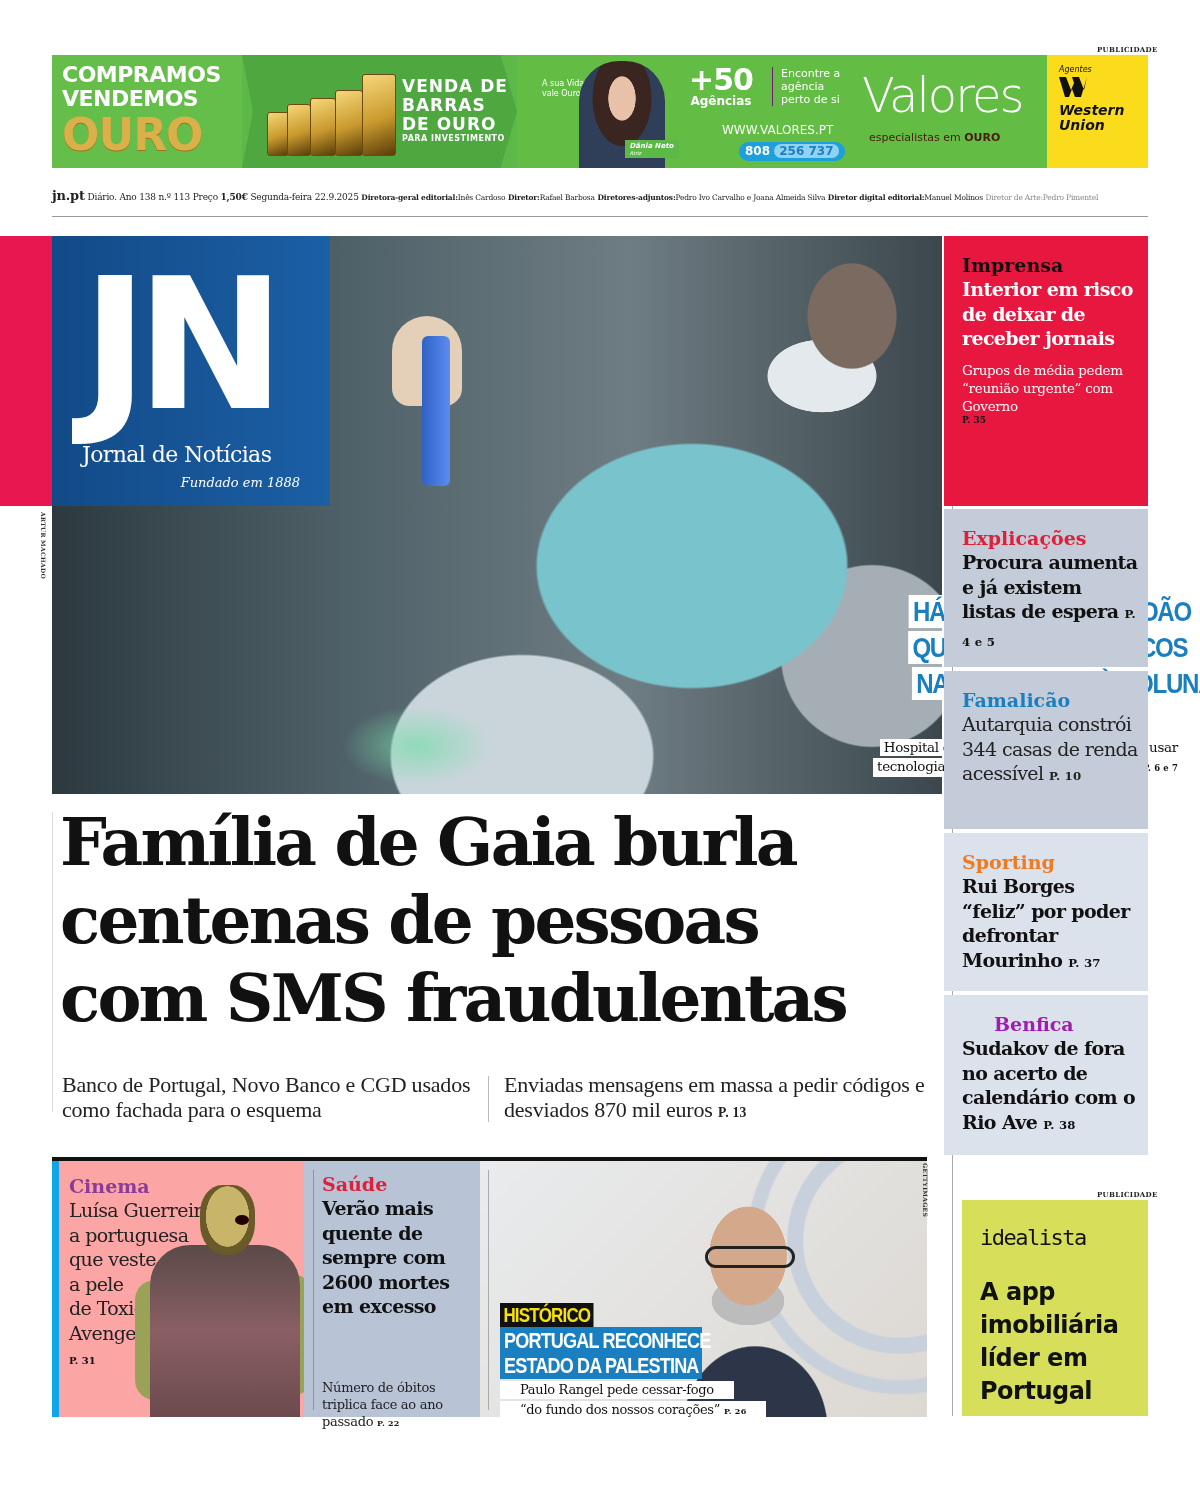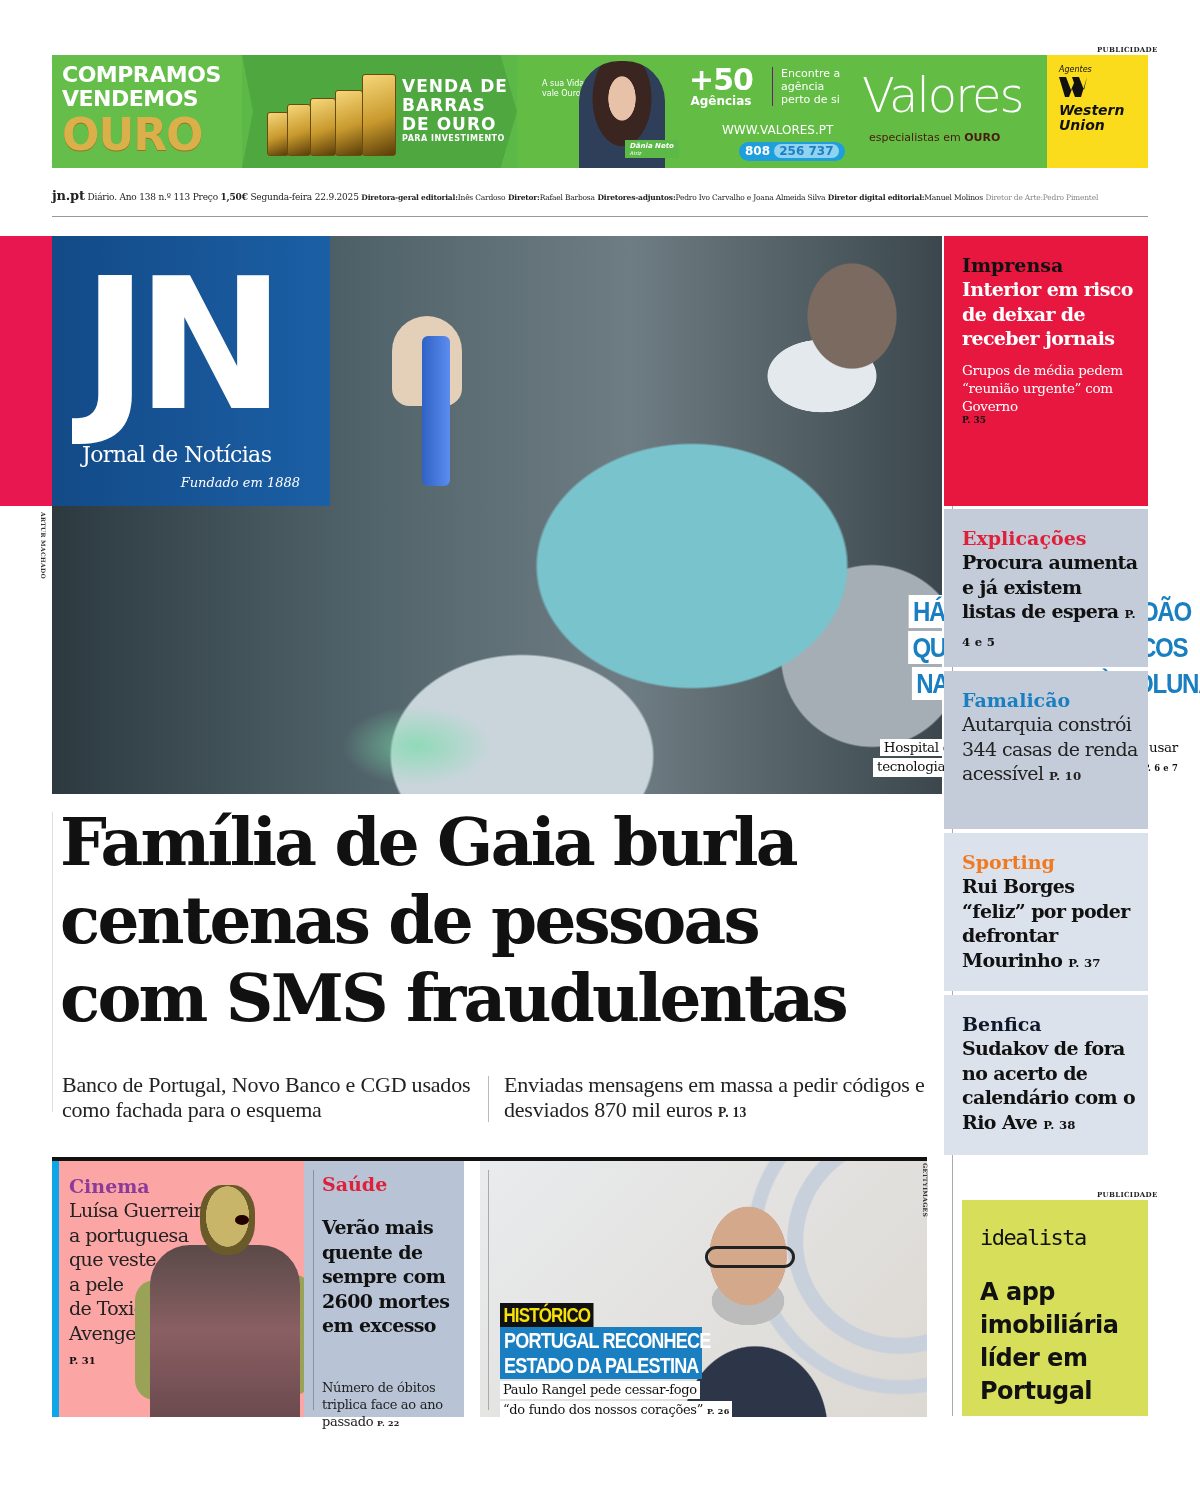--- a/index.html
+++ b/index.html
@@ -90,42 +90,42 @@
   .cinema .kicker { position:absolute; left: 10px; top: 14px; color: #8b3b99; }
   .cinema .text { position:absolute; left: 10px; top: 37px; font-family: "DejaVu Serif", serif; font-size: 19px; line-height: 24.5px; color: #222; font-weight: 300; letter-spacing: -0.6px; }
   .cinema .page { position:absolute; left: 10px; top: 194px; font-weight: bold; font-size: 10px; }
   .monster { left: 130px; top: 1170px; width: 170px; height: 247px; }
   .monster .head { position:absolute; left: 70px; top: 15px; width: 55px; height: 70px; background: radial-gradient(ellipse at 50% 45%, #c9b56a 0 55%, #6a5a2a 56%); border-radius: 40% 40% 45% 45%; }
   .monster .eye { position:absolute; left: 105px; top: 45px; width: 14px; height: 10px; background: #200; border-radius: 50%; }
   .monster .body { position:absolute; left: 20px; top: 75px; width: 150px; height: 172px; background: linear-gradient(180deg,#5a4a48,#8a5f63 50%,#6b4a4e); border-radius: 40px 40px 0 0; }
   .monster .arm-l { position:absolute; left: 5px; top: 110px; width: 40px; height: 120px; background: #9aa258; border-radius: 20px; }
   .monster .arm-r { position:absolute; left: 150px; top: 105px; width: 30px; height: 120px; background: #9aa258; border-radius: 18px; }
 
-  .saude { left: 304px; top: 1161px; width: 160px; height: 256px; background: #b8c4d6; }
+  .saude { left: 304px; top: 1161px; width: 176px; height: 256px; background: #b8c4d6; }
   .saude .kicker { position:absolute; left: 18px; top: 12px; color: #e0203a; }
-  .saude .text { position:absolute; left: 18px; top: 35px; font-family:"DejaVu Serif",serif; font-weight:bold; font-size: 19px; line-height: 24.5px; color:#111; letter-spacing: -0.6px; margin-top: 19px; }
+  .saude .text { position:absolute; left: 18px; top: 35px; font-family:"DejaVu Serif",serif; font-weight:bold; font-size: 19px; line-height: 24.5px; color:#111; letter-spacing: -0.6px; }
   .saude .sub { position:absolute; left: 18px; top: 218px; font-family:"DejaVu Serif",serif; font-size: 13px; line-height: 17px; color:#222; letter-spacing: -0.3px; }
   .saude-rule { left: 313px; top: 1170px; width: 1px; height: 240px; background: #8a93a3; }
 
   .rangel { left: 480px; top: 1161px; width: 447px; height: 256px; overflow: hidden;
     background:
       radial-gradient(ellipse 55px 70px at 268px 95px, #d4a98b 0 70%, transparent 71%),
       radial-gradient(ellipse 60px 40px at 268px 140px, #bcbcbc 0 60%, transparent 61%),
       radial-gradient(ellipse 120px 140px at 275px 270px, #2d3549 0 60%, transparent 61%),
       radial-gradient(circle 230px at 420px 80px, transparent 0 60%, #c7d0db 61% 66%, transparent 67%),
       radial-gradient(circle 160px at 420px 80px, transparent 0 60%, #c7d0db 61% 70%, transparent 71%),
       linear-gradient(135deg,#e9ebed,#dcd8d2);
   }
   .rangel .glasses { position:absolute; left: 225px; top: 85px; width: 90px; height: 22px; border: 3px solid #222; border-radius: 12px; }
   .rangel-rule { left: 488px; top: 1170px; width: 1px; height: 240px; background: #aaa; }
   .historico { left: 500px; top: 1303px; }
   .historico .tag { display:inline-block; background:#111; color:#f6e10a; font-family:"Liberation Sans",sans-serif; font-weight:bold; font-size: 20px; line-height: 24px; padding: 0 4px; letter-spacing: -1px; transform: scaleX(0.85); transform-origin: left; }
   .historico .blue { display:block; background:#1a7fc0; color:#fff; font-family:"Liberation Sans",sans-serif; font-weight:bold; font-size: 22px; line-height: 25px; padding: 1px 4px; letter-spacing: -1px; width: 202px; white-space: nowrap; }
   .historico .blue span { display:inline-block; transform: scaleX(0.82); transform-origin: left; }
-  .historico .sub { display:inline-block; background:#fff; font-family:"DejaVu Serif",serif; font-size: 13px; line-height: 16px; padding: 1px 3px; white-space: nowrap; letter-spacing: -0.3px;}
+  .historico .sub { display:inline-block; background:#fff; font-family:"DejaVu Serif",serif; font-size: 13px; line-height: 16px; padding: 1px 20px; white-space: nowrap; letter-spacing: -0.3px;}
   .getty { left: 922px; top: 1163px; font-size: 6px; font-weight:bold; color:#333; writing-mode: vertical-rl; letter-spacing: 0.3px; }
 
   
   .right-rule { left: 952px; top: 236px; width: 1px; height: 1180px; background: #aaa; }
   .sb { left: 944px; width: 204px; padding: 18px 10px 0 18px; }
   .sb .kicker { font-size: 19px; line-height: 23px; }
   .sb .text { font-family:"DejaVu Serif",serif; font-size: 19px; line-height: 24.5px; letter-spacing: -0.6px; }
   .sb-1 { top: 236px; height: 270px; background: #e8173f; }
   .sb-1 .kicker { color: #111; }
   .sb-1 .text { color: #fff; font-weight: bold; }
@@ -134,21 +134,21 @@
   .sb-2 { top: 509px; height: 158px; background: #c4ccd9; }
   .sb-2 .kicker { color: #e0203a; }
   .sb-2 .text { color: #111; font-weight: bold; }
   .sb-3 { top: 671px; height: 158px; background: #c4ccd9; }
   .sb-3 .kicker { color: #1a7fc0; }
   .sb-3 .text { color: #222; font-weight: normal; }
   .sb-4 { top: 833px; height: 158px; background: #dce2ec; }
   .sb-4 .kicker { color: #f07a20; }
   .sb-4 .text { color: #111; font-weight: bold; }
   .sb-5 { top: 995px; height: 160px; background: #dce2ec; }
-  .sb-5 .kicker { color: #0f172a; }
+  .sb-5 .kicker { color: #a21caf; margin-left: 32px; }
   .sb-5 .text { color: #111; font-weight: bold; }
 
   .pub-right { left: 1097px; top: 1190px; }
   .idealista { left: 962px; top: 1200px; width: 186px; height: 216px; background: #d7df5a; }
   .idealista .brand { position:absolute; left: 18px; top: 25px; font-family:"DejaVu Sans Mono",monospace; font-size: 22px; letter-spacing: -1.5px; color: #111; }
   .idealista .claim { position:absolute; left: 18px; top: 76px; font-family:"DejaVu Sans",sans-serif; font-weight: bold; font-size: 24px; line-height: 33px; color: #111; letter-spacing: -0.5px; }
 </style>
 </head>
 <body>
 

